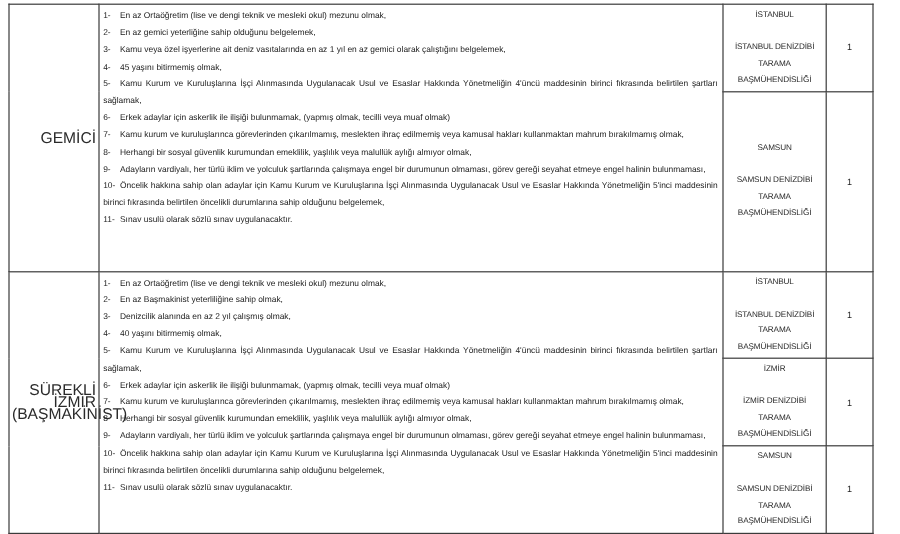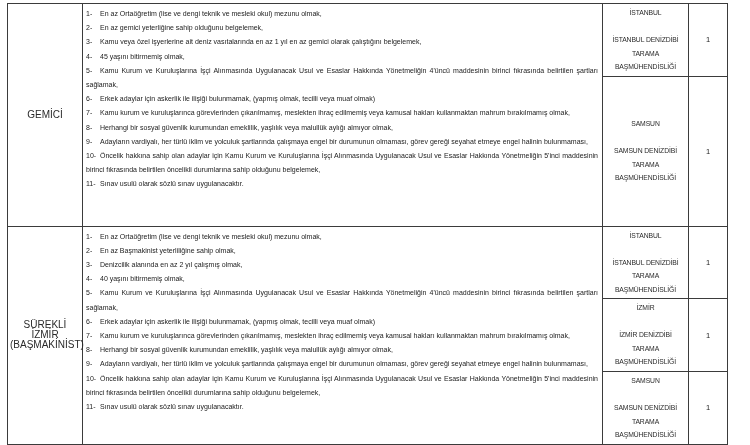--- a/index.html
+++ b/index.html
@@ -1,20 +1,20 @@
 <!DOCTYPE html>
 <html><head>
 <meta charset="utf-8">
 <style>
   html,body{margin:0;padding:0;background:#ffffff;}
   body{width:750px;height:445px;overflow:hidden;font-family:"Liberation Sans",sans-serif;color:#1d1d1d;}
   .page{position:relative;width:750px;height:445px;background:#fff;}
   table.job-table{position:absolute;left:7px;top:3px;width:720px;border-collapse:collapse;table-layout:fixed;}
   td{border:1px solid #3b3b3b;padding:0;vertical-align:middle;background:#fff;}
-  .title-cell{text-align:center;font-size:10px;line-height:10px;padding:2px;color:#2a2a2a;}
+  .title-cell{text-align:right;font-size:13px;line-height:10px;padding:2px;color:#2a2a2a;}
   .req-cell{vertical-align:top;padding:3px 4px 2px 3px;font-size:7px;line-height:14.2px;color:#222;}
   .req-item{text-align:justify;}
   .req-num{display:inline-block;min-width:14px;}
   .loc-cell{text-align:center;font-size:6.8px;letter-spacing:-0.1px;line-height:13.5px;padding:2px 1px;color:#2a2a2a;}
   .loc-city{margin-bottom:13.5px;}
   .count-cell{text-align:center;font-size:7.5px;color:#222;}
 </style>
 </head>
 <body>
 

